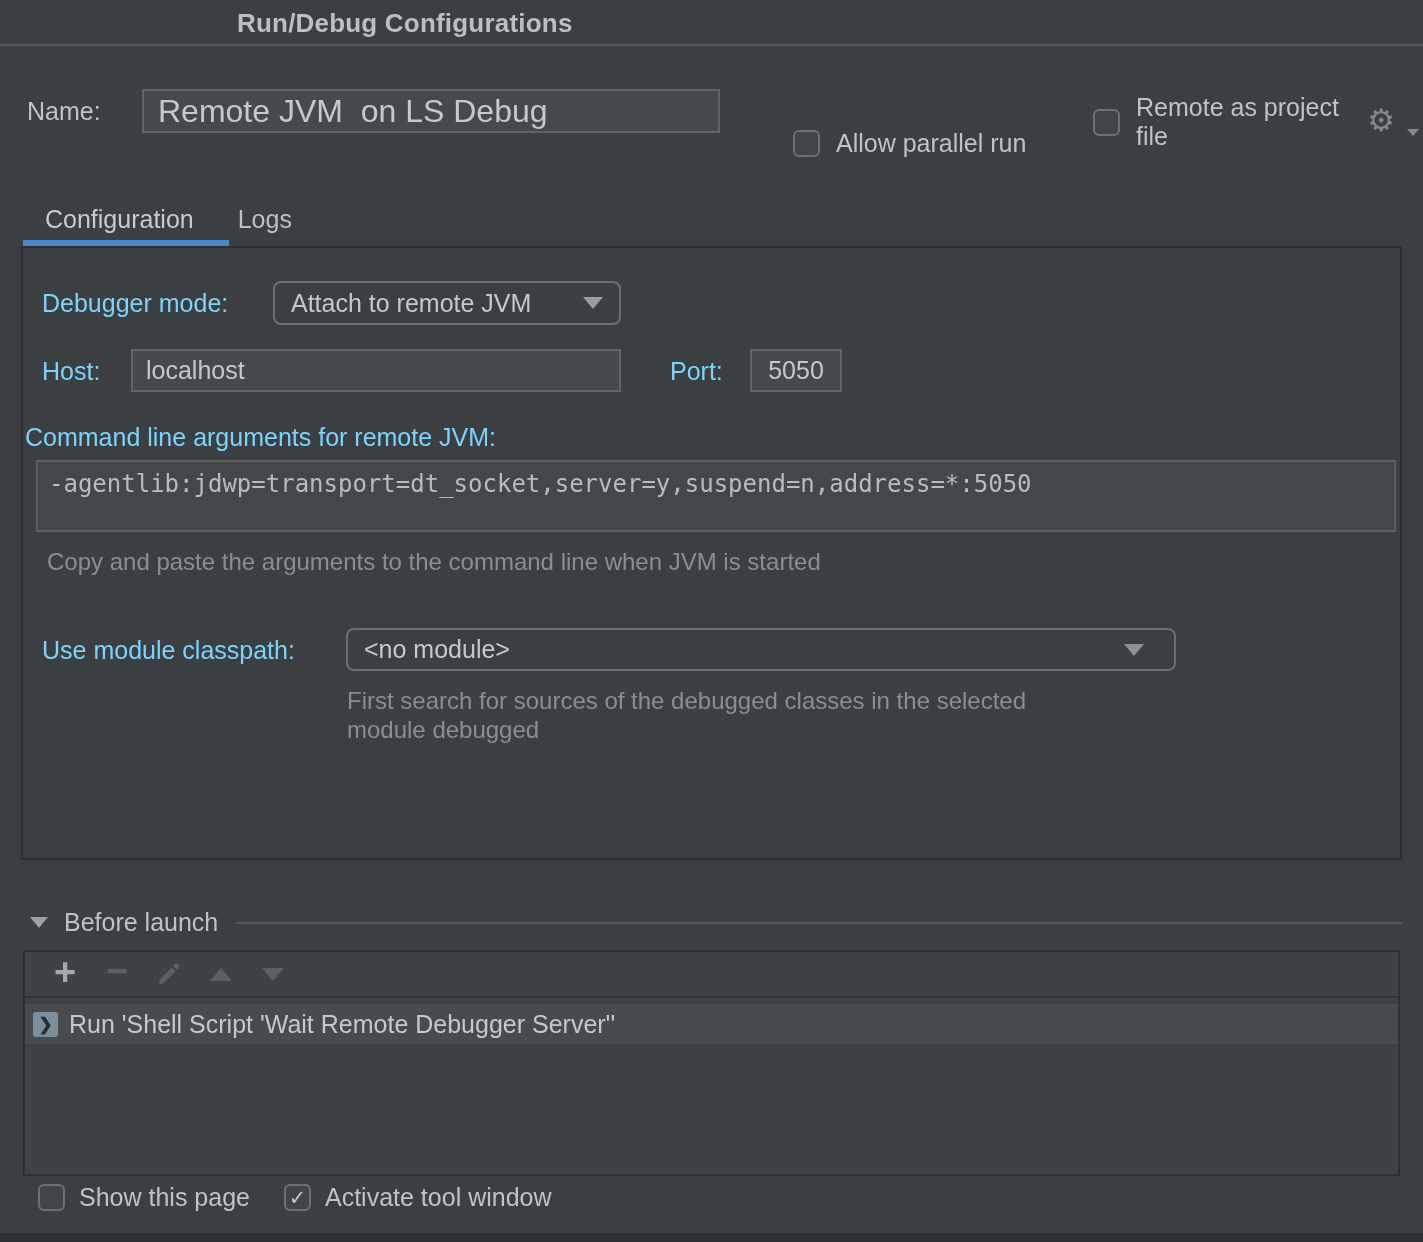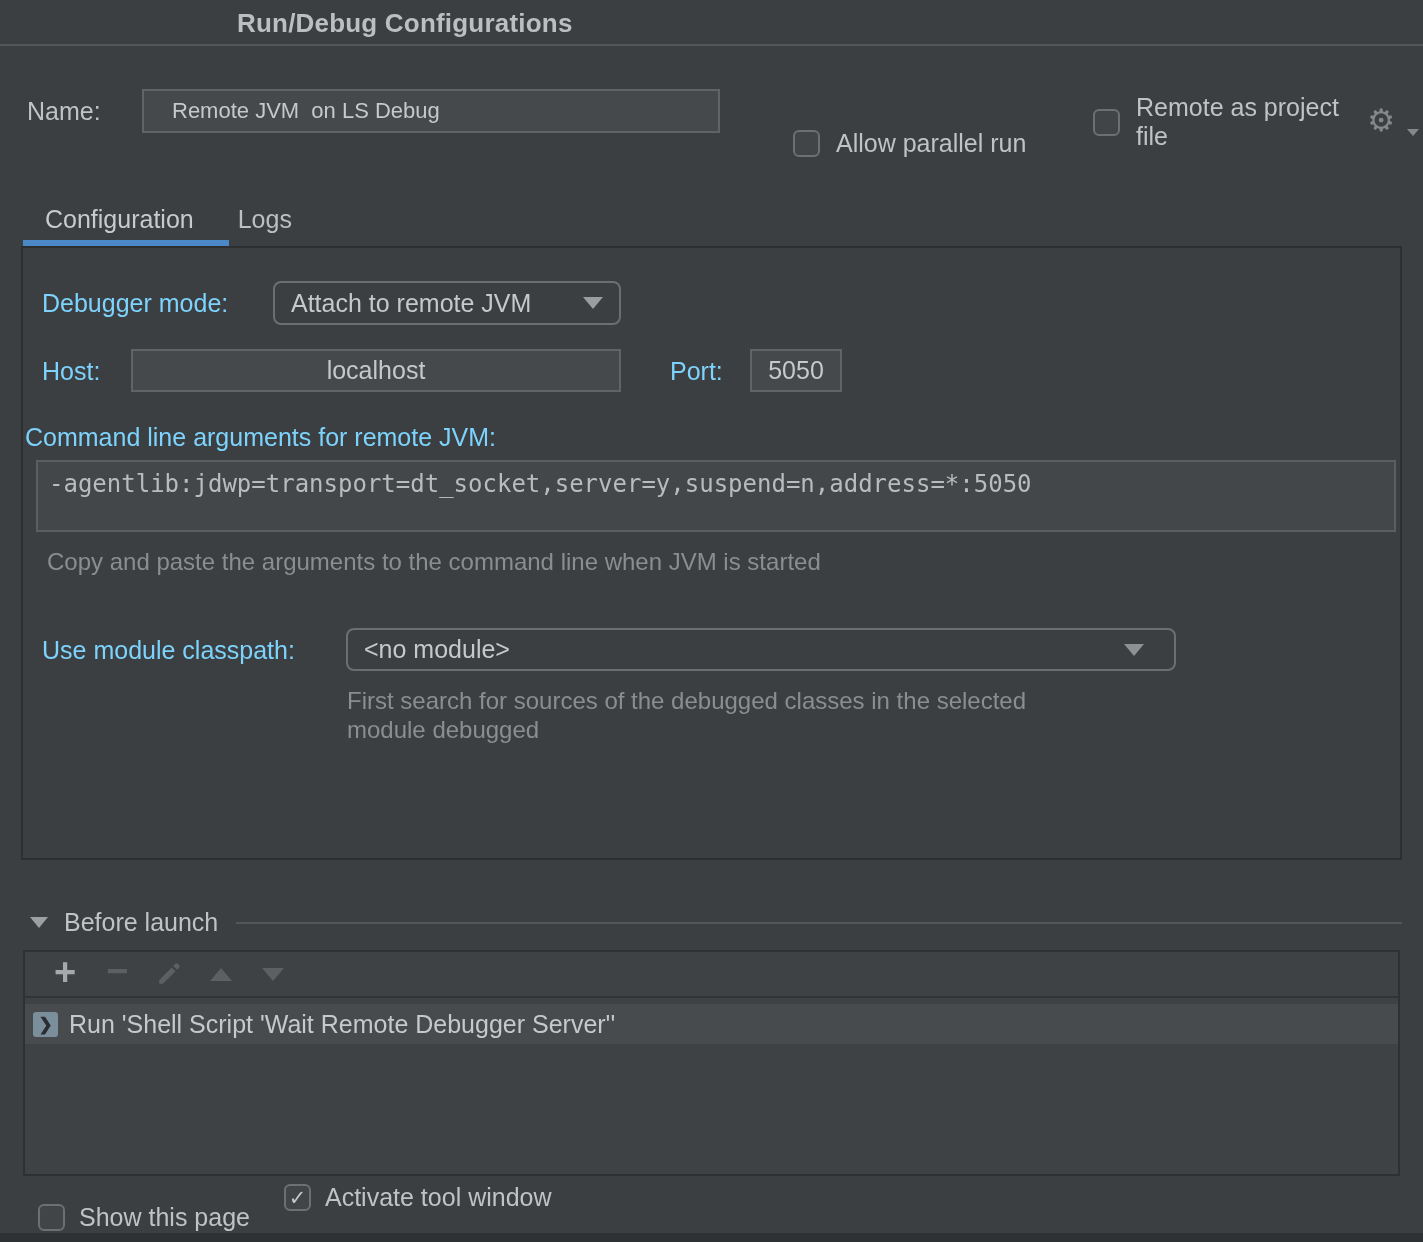--- a/index.html
+++ b/index.html
@@ -7,21 +7,21 @@
   body { font-family:"Liberation Sans", sans-serif; color:#bdc0c2; }
   .app { position:relative; width:1423px; height:1242px; background:#3b3f42; overflow:hidden; }
 
   
   .titlebar { position:absolute; top:0; left:0; width:1423px; height:46px; border-bottom:2px solid #54575a; }
   .dlg-title { position:absolute; left:237px; top:8px; font-size:26px; font-weight:bold; color:#bcbfc1; letter-spacing:0.2px; }
 
   
   .name-label { position:absolute; left:27px; top:97px; font-size:25px; color:#c0c3c5; }
   .name-input { position:absolute; left:142px; top:89px; width:578px; height:44px; background:#45494b;
-                border:2px solid #606467; color:#c6c8ca; font-size:22px; padding:0 28px;
+                border:2px solid #606467; color:#c6c8ca; font-size:32px; padding:0 14px;
                 font-family:"Liberation Sans", sans-serif; outline:none; }
 
   
   .cb { width:27px; height:27px; border:2px solid #6d7073; border-radius:6px; background:#414547;
         display:inline-flex; align-items:center; justify-content:center; flex:none;
         color:#c3c5c7; font-size:21px; line-height:1; }
   .cb-row { position:absolute; display:flex; align-items:center; gap:16px; font-size:25px; color:#c0c3c5; }
   .cb-parallel { left:793px; top:93px;margin-top:36px; }
   .cb-store { left:1093px; top:93px; }
   .gear { font-size:31px; color:#85888b; line-height:1; position:relative; top:-2px; margin-left:6px; }
@@ -37,21 +37,21 @@
   
   .panel { position:absolute; left:21px; top:246px; width:1381px; height:614px; border:2px solid #2c2e30; background:#3b3f42; }
 
   .fl { position:absolute; font-size:25px; color:#7dd3fc; }
   .combo { position:absolute; border:2px solid #6b6f72; border-radius:8px; background:transparent;
            display:flex; align-items:center; font-size:25px; color:#c6c8ca; padding:16px 16px; }
   .combo .tri { margin-left:auto; }
   .tri { width:0; height:0; border-left:10px solid transparent; border-right:10px solid transparent;
          border-top:12px solid #9b9ea0; flex:none; }
   .field { position:absolute; background:#45494b; border:2px solid #606467; color:#c6c8ca;
-           font-size:25px; padding:6px 13px; font-family:"Liberation Sans", sans-serif; outline:none;text-align:center; }
+           font-size:25px; padding:6px 13px; font-family:"Liberation Sans", sans-serif; outline:none; }
 
   .args-box { position:absolute; left:13px; top:212px; width:1360px; height:72px; background:#43474a;
               border:2px solid #5a5e61; color:#b9bcbe; font-family:"DejaVu Sans Mono", monospace;
               font-size:24px; padding:8px 11px; white-space:pre; overflow:hidden; }
   .hint { color:#8b8e90; font-size:24px; position:absolute; }
 
   
   .bl-header { position:absolute; left:30px; top:908px; display:flex; align-items:center; width:1372px; }
   .bl-tri { width:0; height:0; border-left:9px solid transparent; border-right:9px solid transparent;
             border-top:11px solid #9da0a2; margin-right:16px; flex:none; }
@@ -67,21 +67,21 @@
                 border-bottom:13px solid #5d6063; }
   .tri-down-dim { width:0; height:0; border-left:11px solid transparent; border-right:11px solid transparent;
                   border-top:13px solid #5d6063; }
   .bl-row { margin-top:6px; height:40px; background:#474b4e; display:flex; align-items:center; padding-left:8px; }
   .run-icon { width:25px; height:25px; background:#7b8e9b; border-radius:3px; display:flex; align-items:center;
               justify-content:center; color:#2b2e30; font-size:17px; font-weight:bold; flex:none; }
   .bl-row-label { margin-left:11px; font-size:25px; color:#c6c8ca; }
 
   
   .footer-cb { position:absolute; display:flex; align-items:center; gap:14px; font-size:25px; color:#c0c3c5; }
-  .f-show { left:38px; top:1183px;margin-top:20px; }
+  .f-show { left:38px; top:1183px; }
   .f-activate { left:284px; top:1183px; }
   .bottom-strip { position:absolute; left:0; bottom:0; width:1423px; height:9px; background:#2e3133; }
 </style>
 </head>
 <body>
 
 <div class="app">
 
   <div class="titlebar">
     <div class="dlg-title">Run/Debug Configurations</div>

